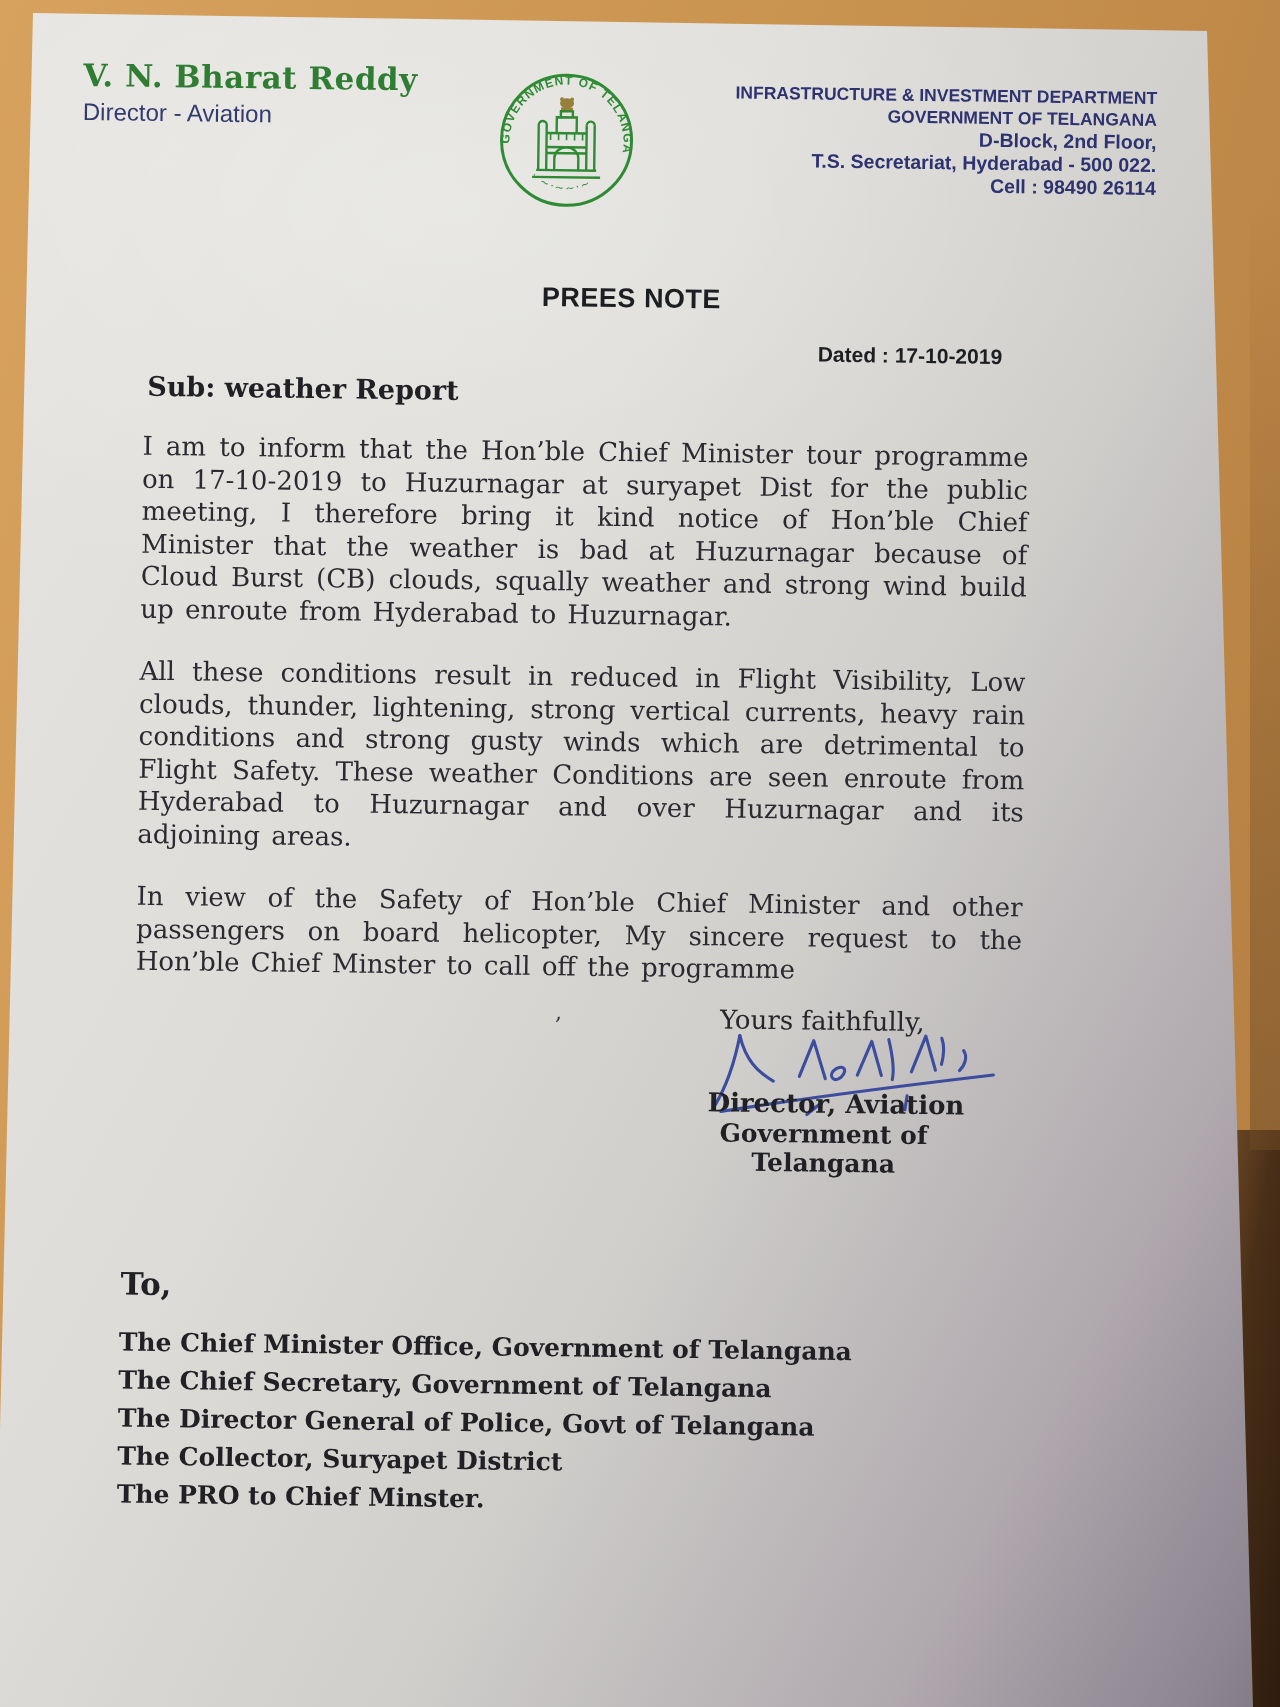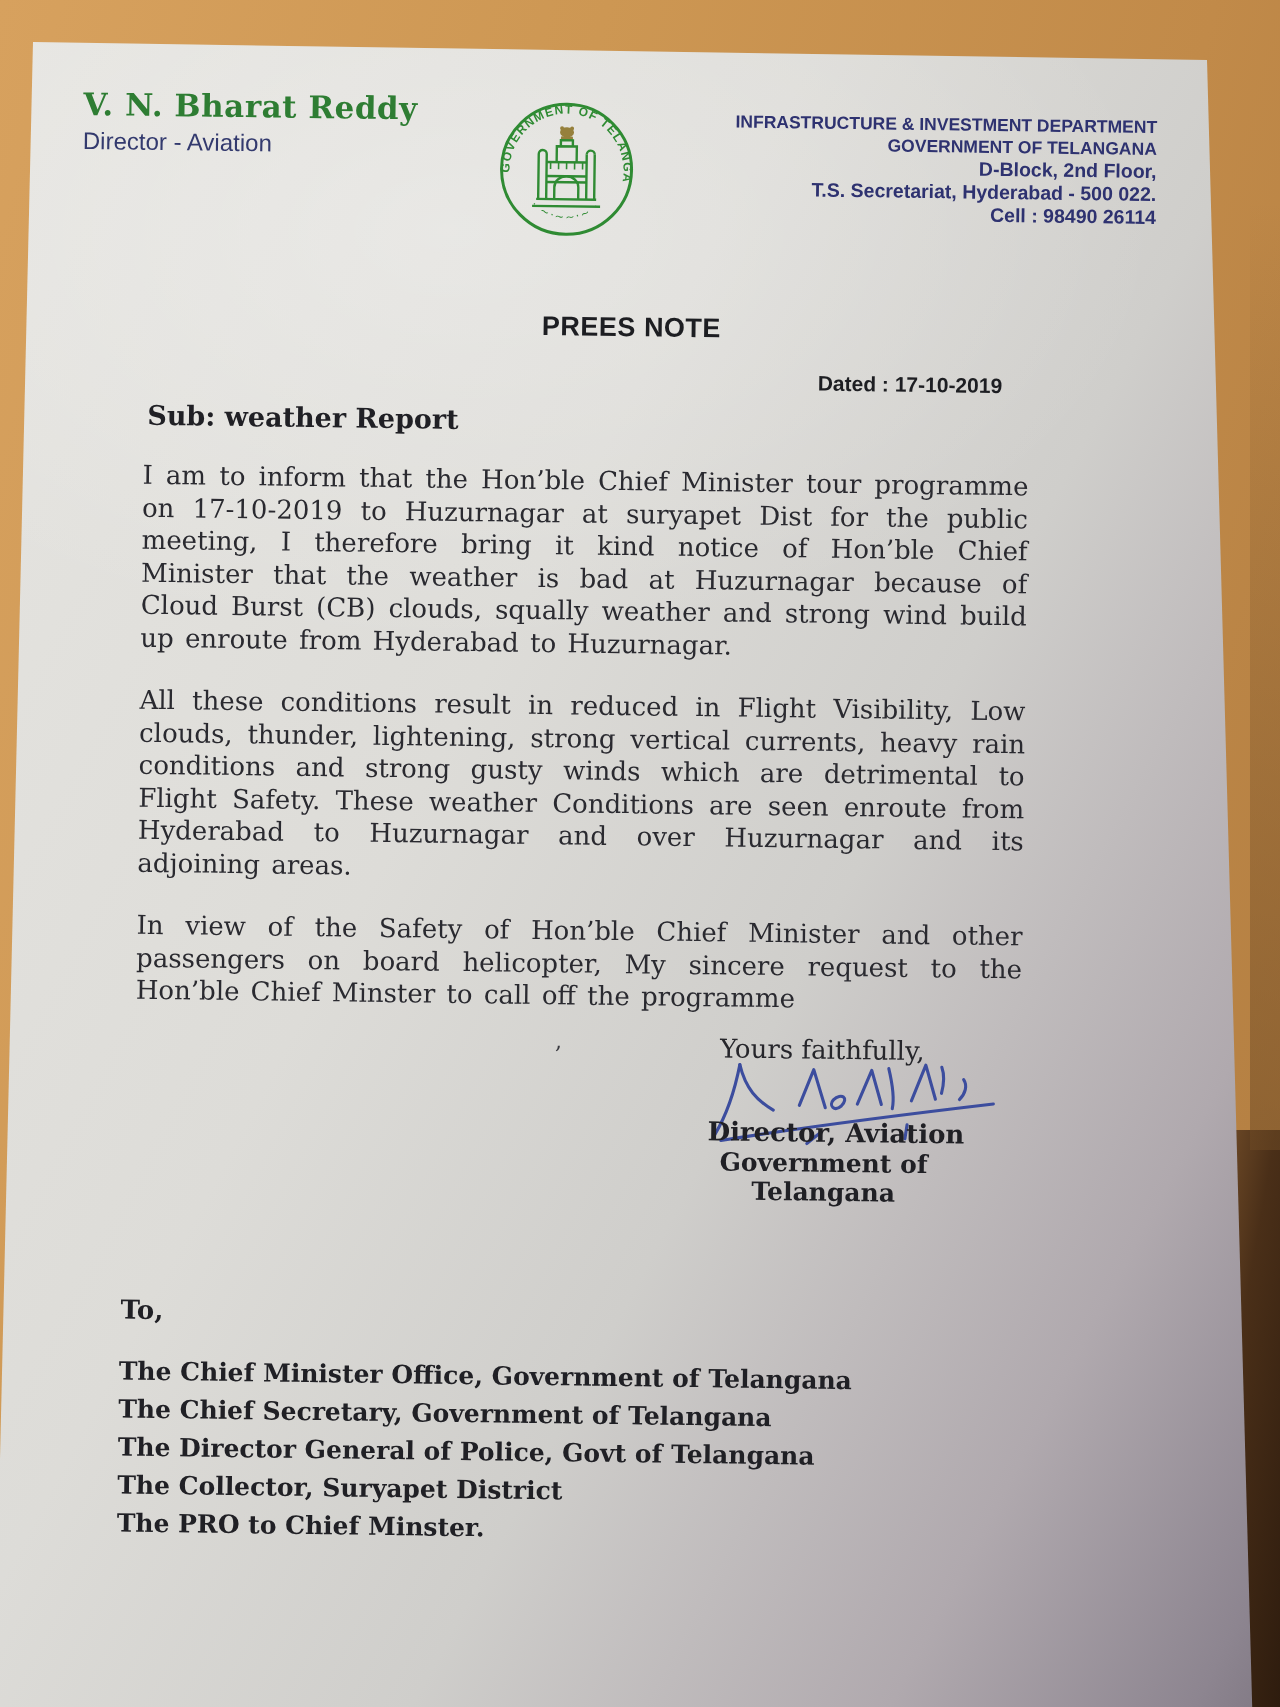--- a/index.html
+++ b/index.html
@@ -17,21 +17,20 @@
     position:absolute;right:0;top:200px;width:30px;height:950px;
     background:linear-gradient(to bottom,rgba(150,106,56,0),rgba(110,74,36,.55));
   }
   
   .paper{
     position:absolute;inset:0;
     background:
       radial-gradient(1200px 700px at 35% 12%,rgba(255,255,255,.28),rgba(255,255,255,0) 60%),
       linear-gradient(118deg,#e6e5e1 0%,#dddcd8 38%,#cfcecb 60%,#b0a9ae 82%,#8d8590 96%,#7f7782 100%);
     clip-path:polygon(33px 13px,1207px 31px,1253px 1707px,0px 1707px,0px 1430px);
-    margin-top:29px;
   }
   .content{position:absolute;inset:0;transform:rotate(.75deg);transform-origin:620px 30px;color:#26262b;}
 
   
   .head-left{position:absolute;left:84px;top:64px;}
   .officer-name{font-family:"DejaVu Serif",serif;font-weight:bold;font-size:31px;color:#2e7d33;letter-spacing:.5px;}
   .officer-title{font-family:"Liberation Sans",sans-serif;font-size:24px;color:#333a6e;margin-top:5px;}
   .emblem{position:absolute;left:487px;top:56px;width:162px;height:166px;}
   .head-right{
     position:absolute;right:122px;top:80px;text-align:right;
@@ -55,21 +54,21 @@
     margin:0 0 30px 0;font-size:26px;line-height:32.5px;color:#2a2a30;
     text-align:justify;word-spacing:3px;
   }
 
   .stray-mark{position:absolute;top:1000px;left:568px;font-size:22px;color:#3a3a40;}
   .valediction{position:absolute;top:1003px;left:733px;font-size:26px;color:#26262b;}
   .signature{position:absolute;top:1022px;left:715px;width:310px;height:100px;}
   .sign-title{position:absolute;top:1086px;left:700px;width:300px;text-align:center;font-weight:bold;font-size:26px;color:#202025;}
   .sign-org{position:absolute;top:1117px;left:668px;width:340px;text-align:center;font-weight:bold;font-size:25px;color:#202025;}
 
-  .to-line{position:absolute;top:1272px;left:137px;font-weight:bold;font-size:26px;color:#202025;}
+  .to-line{position:absolute;top:1272px;left:137px;font-weight:bold;font-size:31px;color:#202025;}
   .recipients{position:absolute;top:1330px;left:136px;}
   .recipients div{font-weight:bold;font-size:25px;line-height:38px;color:#202025;}
 </style>
 </head>
 <body>
 
 <div class="desk-shadow"></div>
 <div class="desk-shadow2"></div>
 
 <div class="paper">

